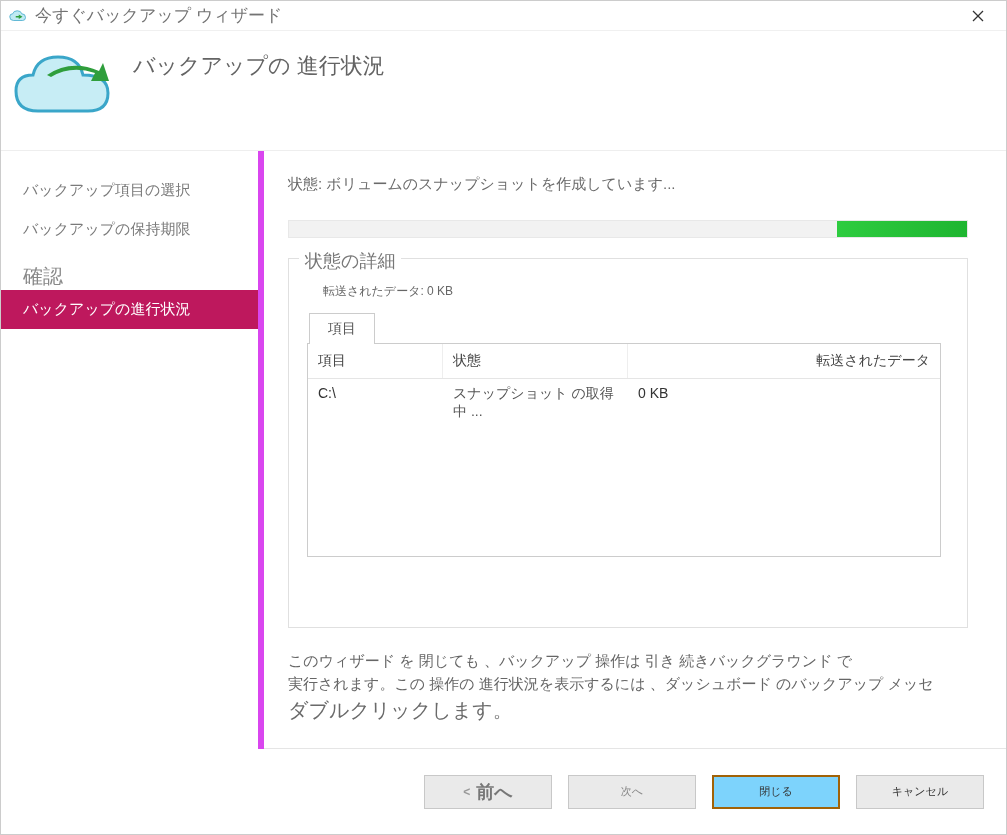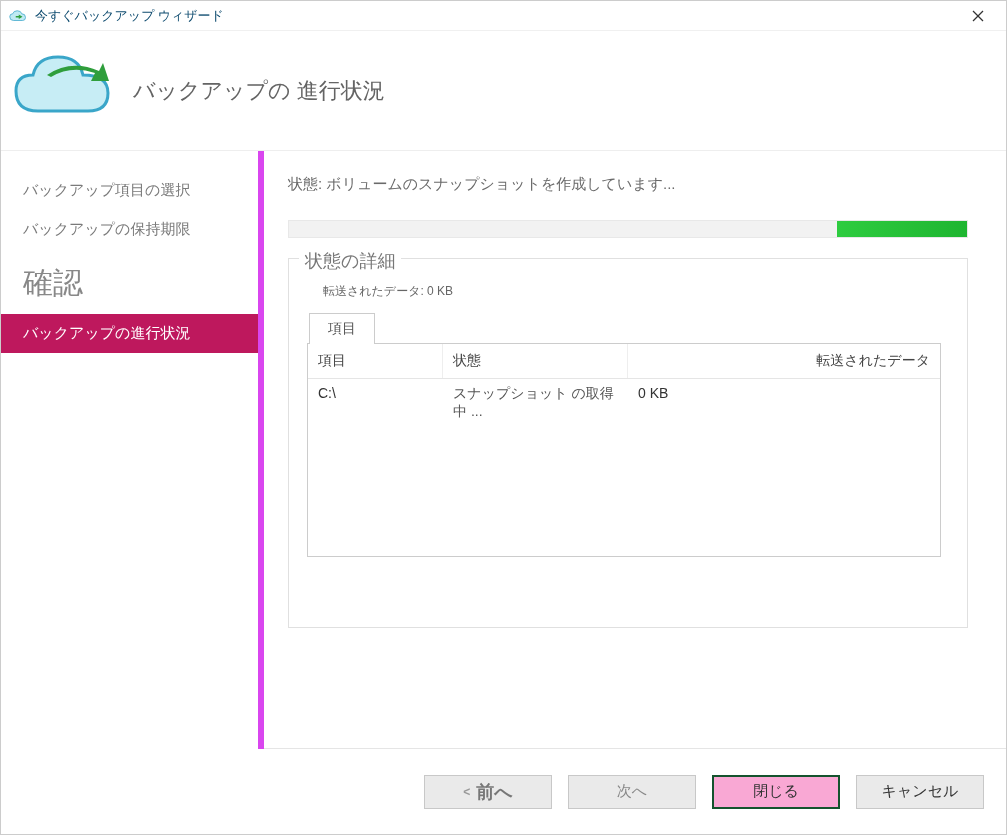--- a/index.html
+++ b/index.html
@@ -21,38 +21,36 @@
   align-items: center;
   padding: 0 8px;
   border-bottom: 1px solid #f0f0f0;
 }
 .titlebar-icon {
   width: 18px; height: 18px;
   margin-right: 8px;
   display: flex; align-items: center; justify-content: center;
 }
 .titlebar-text {
-  font-size: 13px;
-  color: #0c4a6e;
+  font-size: 17px;
+  color: #737373;
   flex: 1;
-  font-family: Liberation Serif, serif;
 }
 .titlebar-close {
   width: 40px; height: 28px;
   display: flex; align-items: center; justify-content: center;
   cursor: pointer;
   font-size: 16px;
   color: #333;
 }
 
 
 .banner {
   height: 120px;
   display: flex;
-  align-items: center;
   padding: 20px 12px 20px 12px;
   border-bottom: 1px solid #eee;
 }
 .banner-icon {
   width: 100px; height: 80px;
   margin-right: 20px;
 }
 .banner-title {
   font-size: 22px;
   color: #646464;
@@ -69,24 +67,24 @@
   border-right: 6px solid #d946ef;
   padding-top: 20px;
 }
 .sidebar-item {
   padding: 10px 22px;
   font-size: 15px;
   color: #7a7a7a;
   cursor: pointer;
 }
 .sidebar-item.heading {
-  font-size: 30px;
+  font-size: 20px;
   color: #888;
   padding-top: 14px;
-  padding-bottom: 10px;
+  padding-bottom: 0;
 }
 .sidebar-item.selected {
   background: #be185d;
   color: #fff;
 }
 
 .content {
   flex: 1;
   padding: 24px 16px 0 24px;
   position: relative;
@@ -202,33 +200,33 @@
   justify-content: flex-end;
   align-items: center;
   gap: 16px;
   padding: 0 22px 0 0;
 }
 .btn {
   width: 128px;
   height: 34px;
   border: 1px solid #c8c8c8;
   background: #eaeaea;
-  font-size: 15px;
+  font-size: 11px;
   color: #333;
   display: flex;
   align-items: center;
   justify-content: center;
   cursor: pointer;
 }
 .btn.disabled {
   color: #888;
 }
 .btn.default {
-  border: 2px solid #14532d;
-  background: #f9a8d4;
+  border: 2px solid #a16207;
+  background: #7dd3fc;
 }
 .btn.back {
   font-size: 18px;
   font-weight: 600;
   color: #777;
 }
 .chev {
   font-size: 12px;
   color: #999;
   margin-right: 6px;
@@ -304,20 +302,25 @@
             <div class="th c3">転送されたデータ</div>
           </div>
           <div class="trow">
             <div class="td c1">C:\</div>
             <div class="td c2">スナップショット の取得中 ...</div>
             <div class="td c3">0 KB</div>
           </div>
         </div>
       </div>
 
+      <div class="footer-note">
+        <div>このウィザード を 閉じても 、バックアップ 操作は 引き 続きバックグラウンド で</div>
+        <div>実行されます。この 操作の 進行状況を表示するには 、ダッシュボード のバックアップ メッセ</div>
+        <div class="emph">ダブルクリックします。</div>
+      </div>
 
     </div>
   </div>
 
   <div class="button-bar">
     <div class="btn back disabled">
       <span class="chev">&lt;</span>
       <span>前へ</span>
     </div>
     <div class="btn disabled">

